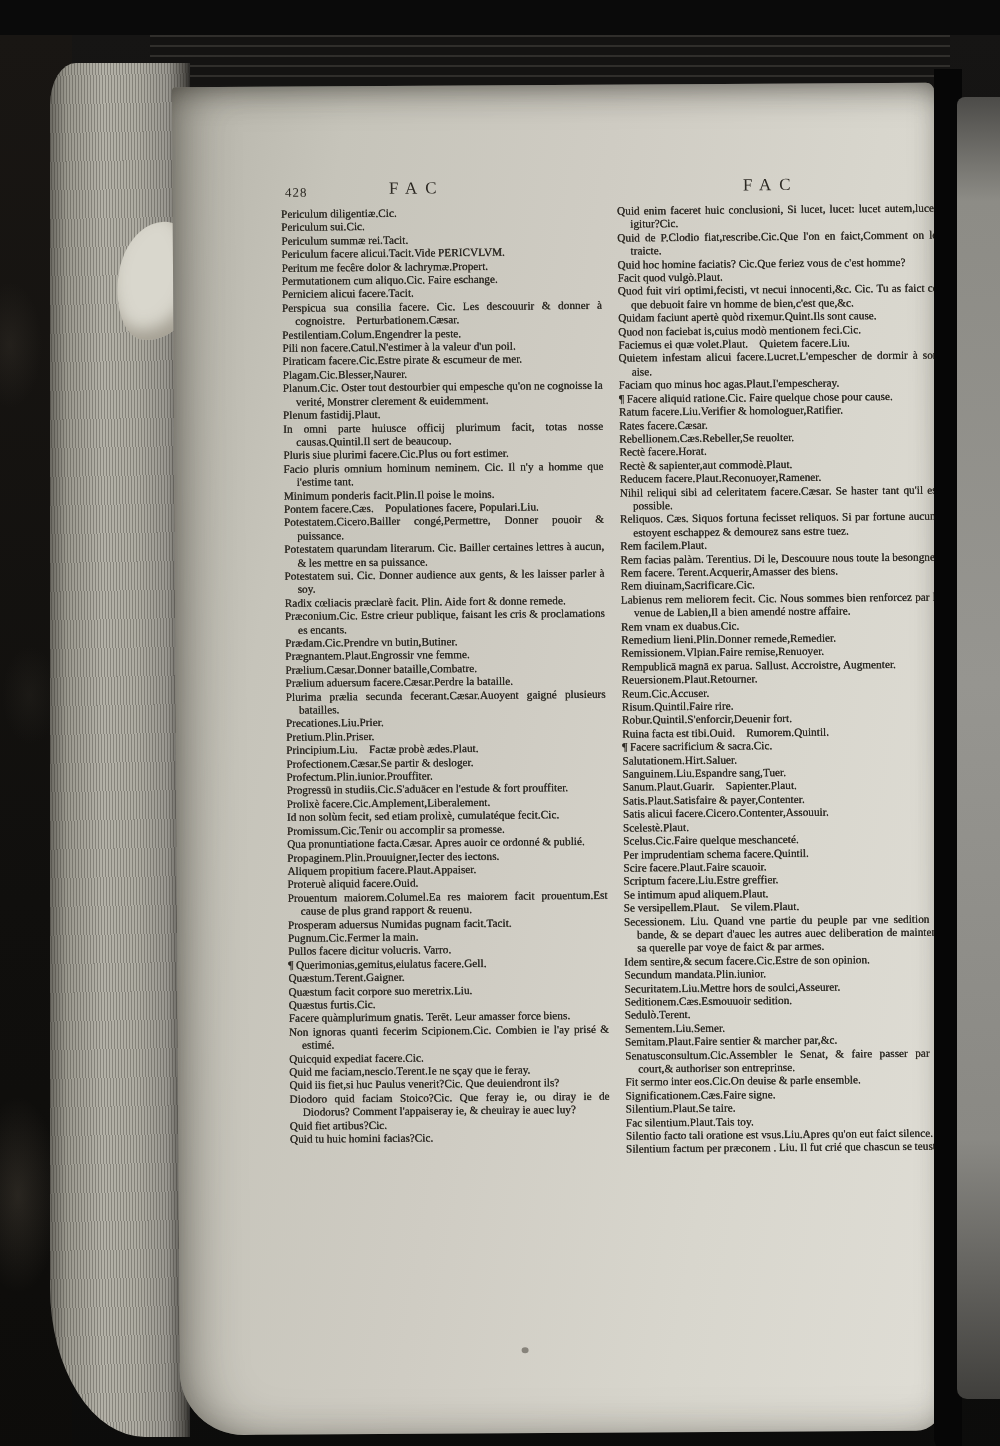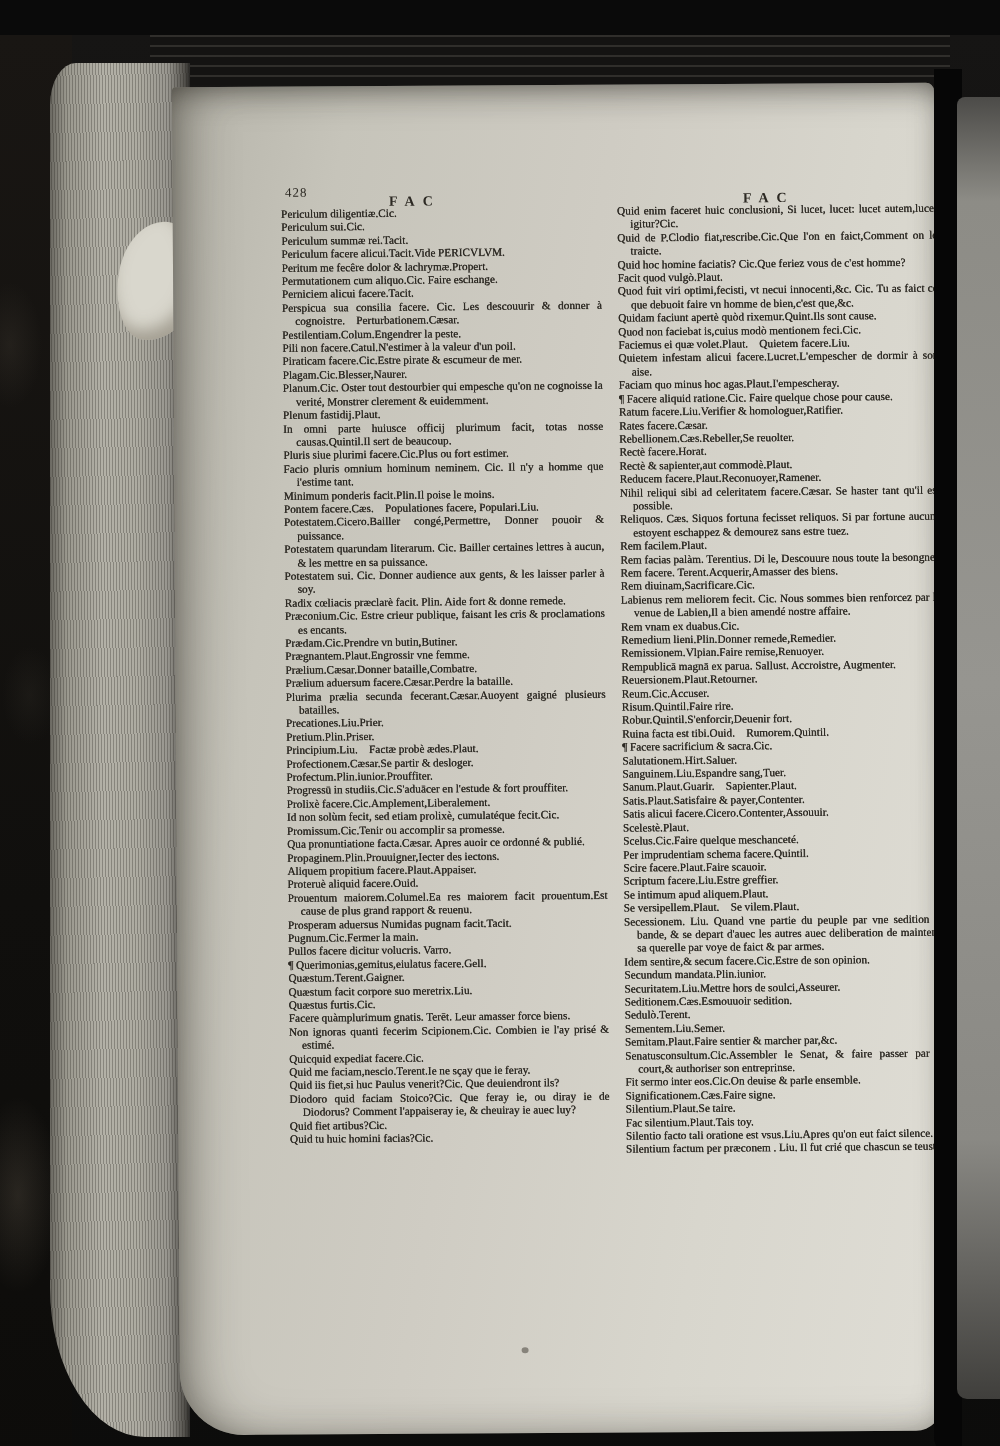--- a/index.html
+++ b/index.html
@@ -59,21 +59,21 @@
     position:absolute; left:957px; top:62px; width:43px; height:1302px;
     background:linear-gradient(180deg,#4c4b48 0%,#8d8c86 8%,#969590 45%,#8a8984 80%,#403f3c 100%);
     border-radius:8px 0 0 10px;
   }
   .text-block {
     position:absolute; left:110px; top:88px; width:656px;
     color:#2c2923; transform:rotate(-0.2deg);
   }
   .head-row { position:relative; height:30px; }
   .pagenum { position:absolute; left:4px; top:9px; font-size:13px; letter-spacing:1px; }
-  .running { position:absolute; top:19px; font-size:14px; font-weight:700; letter-spacing:8px; }
+  .running { position:absolute; top:4px; font-size:17px; font-weight:400; letter-spacing:8px; }
   .run-left { left:108px; }
   .run-right { left:462px; }
   .cols { display:flex; gap:16px; margin-top:2px; }
   .col { width:320px; font-size:11.2px; line-height:13.4px; text-align:justify; }
   .entry {
     padding-left:13px; text-indent:-13px;
     letter-spacing:.05px; word-spacing:-.2px;
     text-shadow:0 0 .5px rgba(44,40,34,.85), .3px .3px .4px rgba(44,40,34,.4);
   }
   .ink-spot {

